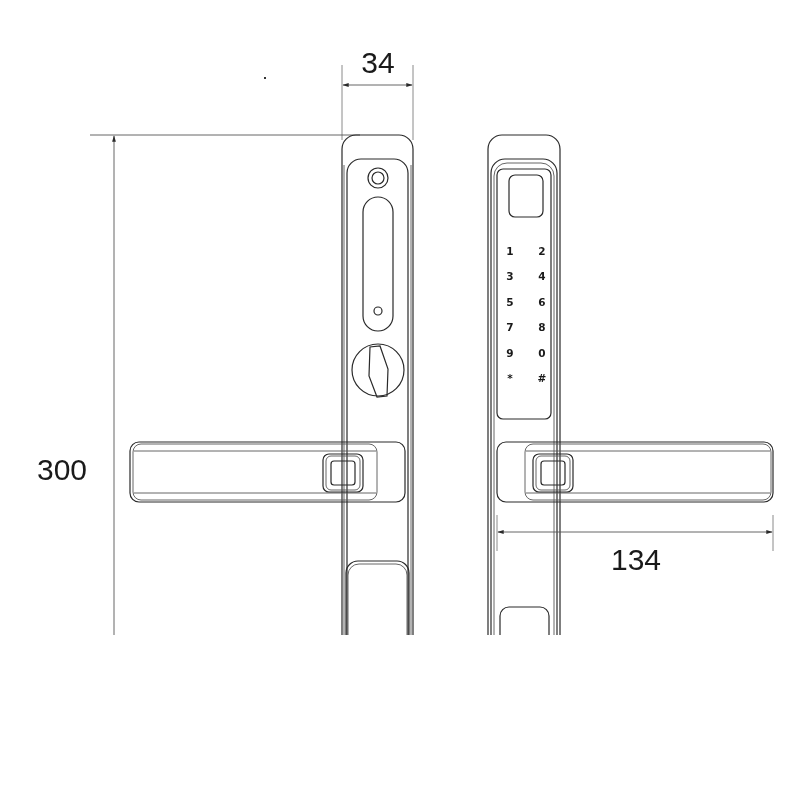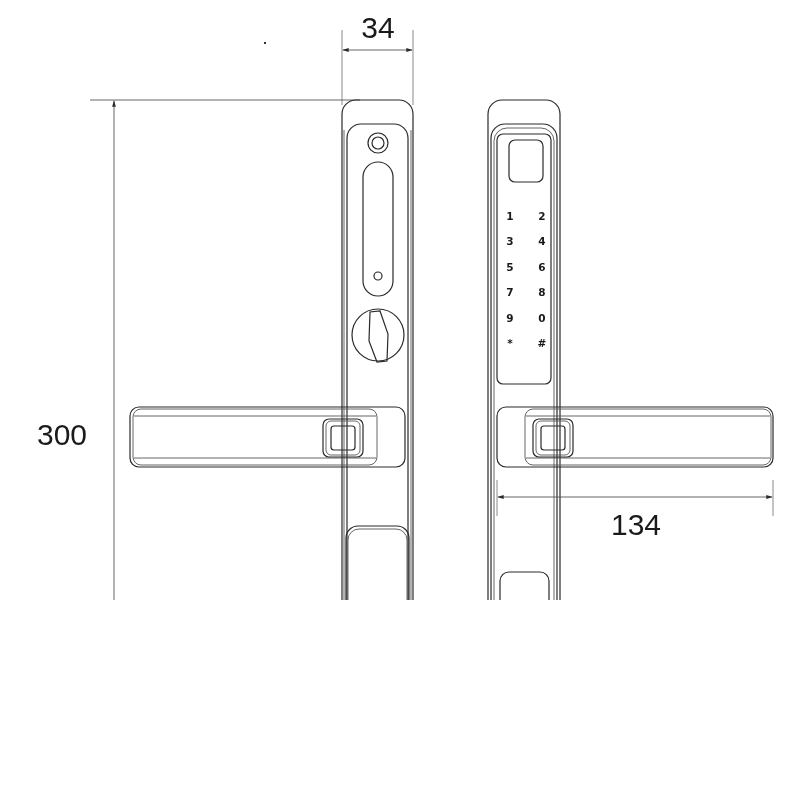--- a/index.html
+++ b/index.html
@@ -1,16 +1,16 @@
 <!DOCTYPE html>
 <html><head>
   <meta charset="utf-8">
   <style>
     html, body { margin: 0; padding: 0; background: #ffffff; }
-    #canvas { position: relative; width: 800px; height: 600px; overflow: hidden; background: #ffffff; }
+    #canvas { position: relative; width: 800px; height: 600px; overflow: hidden; background: #ffffff; margin-top: 35px; }
     svg { position: absolute; left: 0; top: 0; }
     .ln { fill: none; stroke: #2a2a2a; stroke-width: 1.2; }
     .thin { fill: none; stroke: #555555; stroke-width: 0.9; }
     .ext { fill: none; stroke: #8a8a8a; stroke-width: 1; }
     .dim-text { font-family: "Liberation Sans", sans-serif; font-size: 30px; fill: #1a1a1a; }
     .key { font-family: "DejaVu Sans", sans-serif; font-size: 10.5px; font-weight: bold; fill: #1a1a1a; }
   </style>
 </head>
 <body>
 

